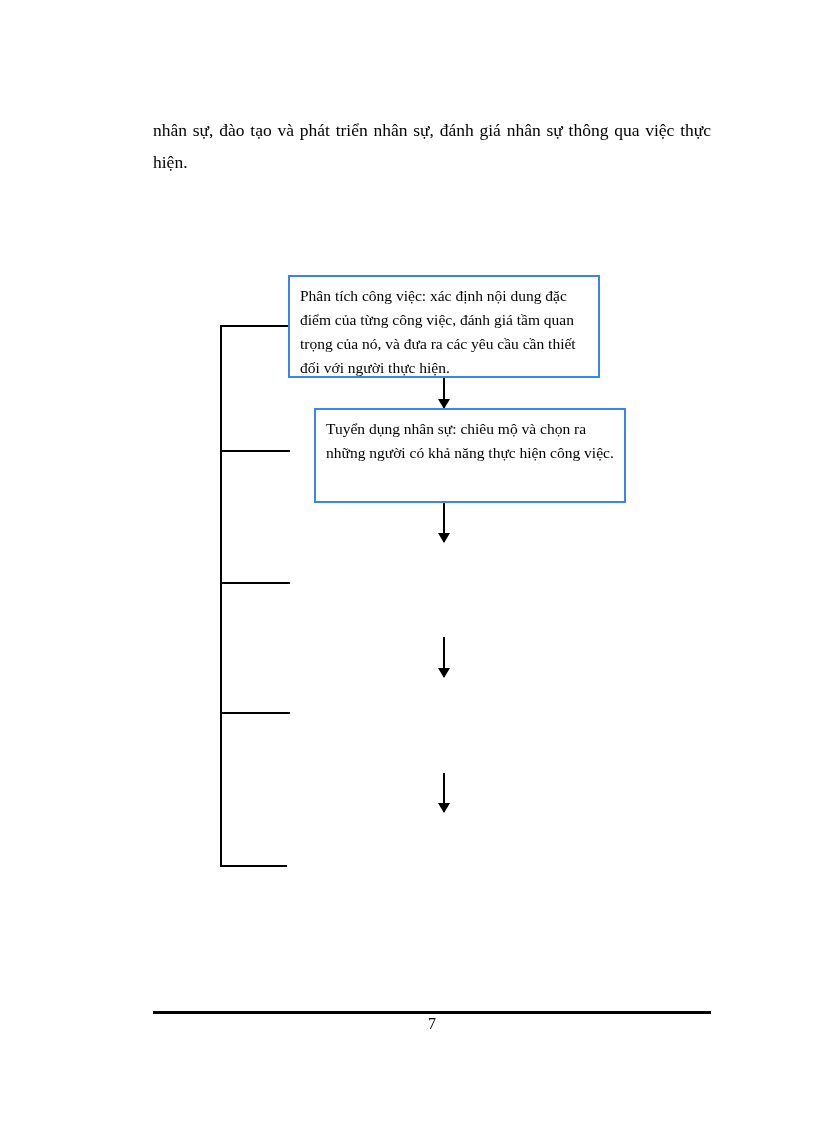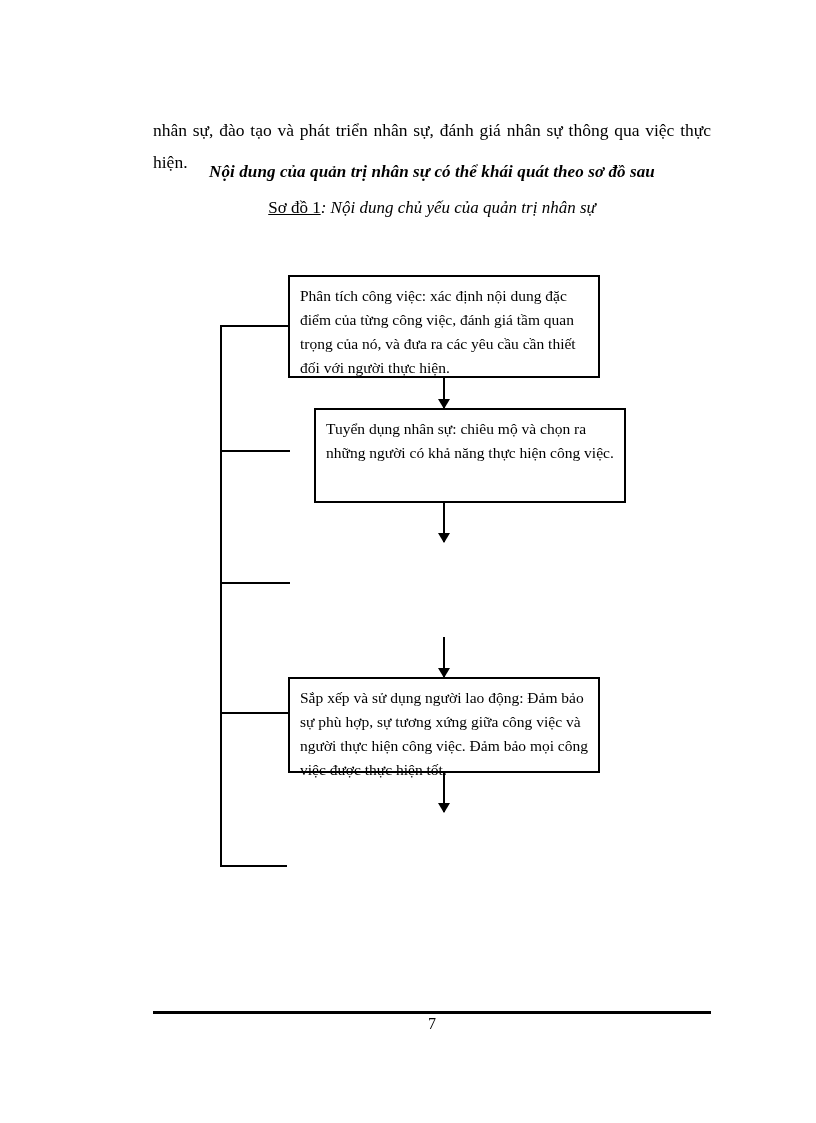--- a/index.html
+++ b/index.html
@@ -71,21 +71,21 @@
     position: absolute;
     left: 0;
     top: 0;
     width: 816px;
     height: 1010px;
   }
 
   .node {
     position: absolute;
     box-sizing: border-box;
-    border: 2px solid #000000;
+    border: 2px solid #3b82f6;
     background: #ffffff;
     font-size: 15.5px;
     line-height: 24px;
     padding: 7px 9px 4px 10px;
     text-align: left;
   }
 
   .node-1 { left: 288px; top: 275px; width: 312px; height: 103px; }
   .node-2 { left: 288px; top: 408px; width: 312px; height: 95px; margin-left: 26px;  }
   .node-3 { left: 288px; top: 542px; width: 312px; height: 95px;  }
@@ -152,25 +152,21 @@
     font-size: 16px;
   }
 </style>
 </head>
 <body>
 
 <div class="page">
 
   <p class="para">nhân sự, đào tạo và phát triển nhân sự, đánh giá nhân sự thông qua việc thực hiện.</p>
 
-  <div class="lead-line">Nội dung của quản trị nhân sự có thể khái quát theo sơ đồ sau</div>
 
-  <div class="caption-line">
-    <span class="cap-label">Sơ đồ 1</span><span class="cap-rest">: Nội dung chủ yếu của quản trị nhân sự</span>
-  </div>
 
   <div class="diagram">
 
     <div class="spine"></div>
     <div class="branch branch-1"></div>
     <div class="branch branch-2"></div>
     <div class="branch branch-3"></div>
     <div class="branch branch-4"></div>
     <div class="branch branch-5"></div>
 
@@ -178,21 +174,20 @@
 
     <div class="arrow arrow-1"></div>
 
     <div class="node node-2">Tuyển dụng nhân sự: chiêu mộ và chọn ra những người có khả năng thực hiện công việc.</div>
 
     <div class="arrow arrow-2"></div>
 
 
     <div class="arrow arrow-3"></div>
 
-    <div class="node node-4">Sắp xếp và sử dụng người lao động: Đảm bảo sự phù hợp, sự tương xứng giữa công việc và người thực hiện công việc. Đảm bảo mọi công việc được thực hiện tốt.</div>
 
     <div class="arrow arrow-4"></div>
 
 
   </div>
 
   <div class="footer-rule"></div>
   <div class="footer-number">7</div>
 
 </div>

